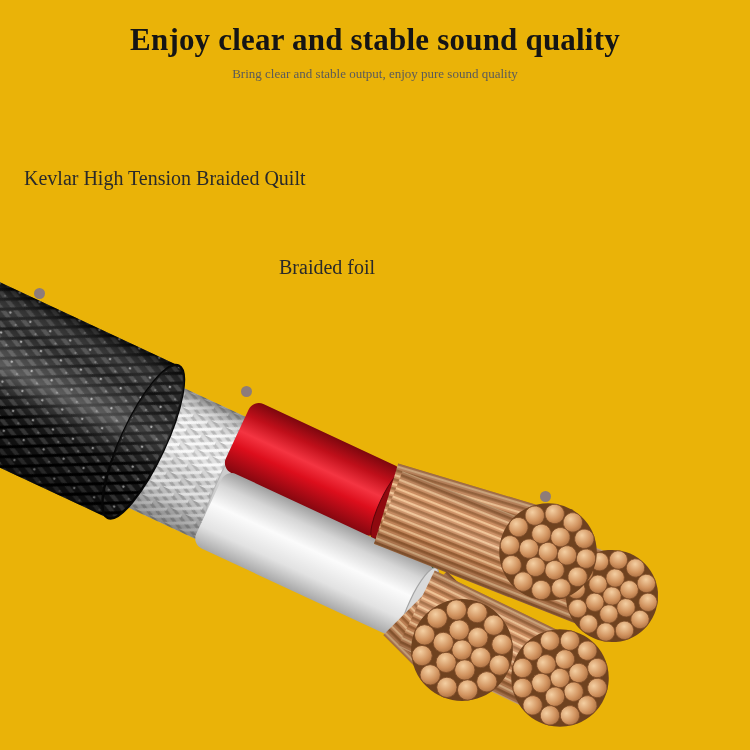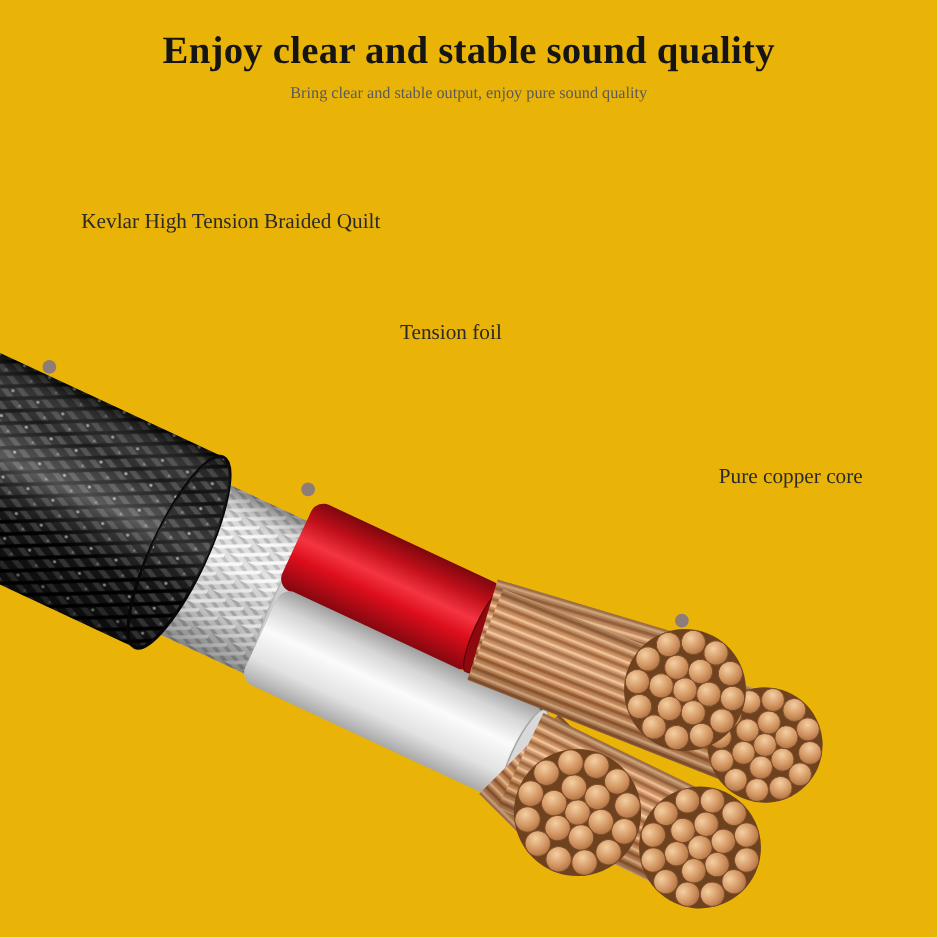--- a/index.html
+++ b/index.html
@@ -17,23 +17,22 @@
     font-size: 31px; font-weight: bold; color: #151515;
     letter-spacing: 0.2px;
   }
   .subtitle {
     position: absolute; top: 66px; left: 0; width: 100%;
     text-align: center;
     font-size: 13px; color: #5a5a5a;
   }
   .callout {
     position: absolute;
-    font-size: 17px; color: #2a2a2a;
+    font-size: 20px; color: #2a2a2a;
     white-space: nowrap;
-    margin-left: 41px;
   }
   .callout-kevlar { left: 24px;  top: 167px; }
   .callout-foil   { left: 279px; top: 256px; }
   .callout-copper { left: 534px; top: 371px; }
   .dot {
     position: absolute;
     width: 11px; height: 11px; border-radius: 50%;
     background: #8e7c79;
   }
   .dot-kevlar { left: 34px;  top: 288px; }
@@ -172,20 +171,19 @@
         <rect x="-4" y="-42" width="162" height="84" fill="url(#cylShade)" opacity="0.45"></rect>
       </g>
       <use href="#strandFace" transform="translate(612,596) rotate(40) scale(0.87)"></use>
       <use href="#strandFace" transform="translate(548,552) rotate(10) scale(0.92)"></use>
       <use href="#strandFace" transform="translate(560,678) rotate(-15) scale(0.92)"></use>
       <use href="#strandFace" transform="translate(462,650) rotate(22) scale(0.96)"></use>
     </g>
   </svg>
 
   <div class="callout callout-kevlar">Kevlar High Tension Braided Quilt</div>
-  <div class="callout callout-foil">Tension foil</div>
-  <div class="callout callout-copper">Pure copper core</div>
+  <div class="callout callout-foil">Braided foil</div>
 
   <div class="dot dot-kevlar"></div>
   <div class="dot dot-foil"></div>
   <div class="dot dot-copper"></div>
 
 </div>
 
 </body></html>

